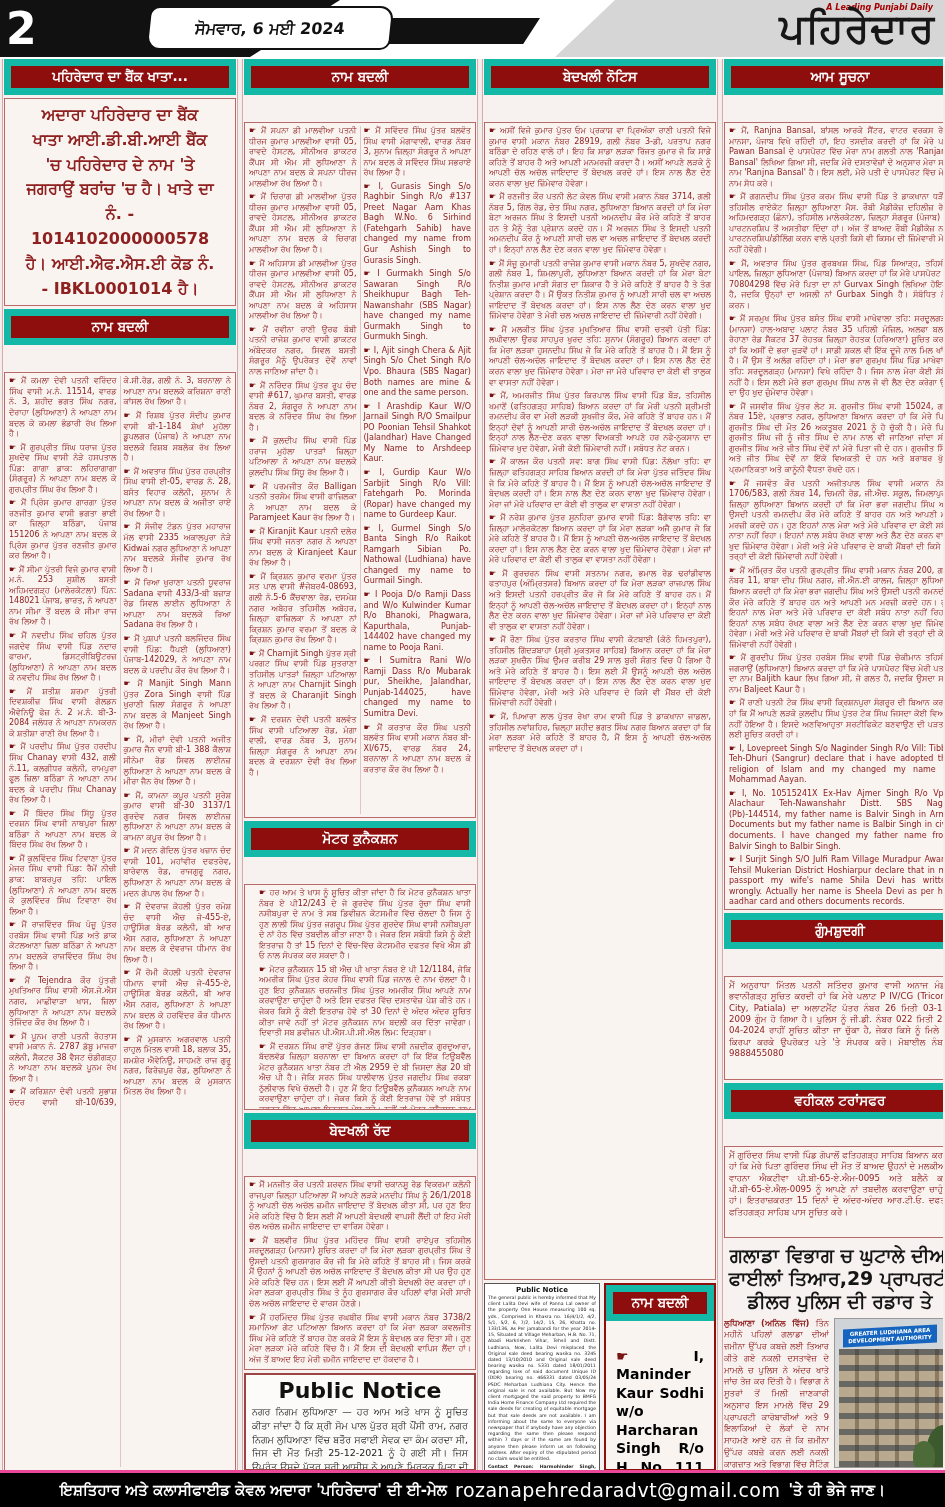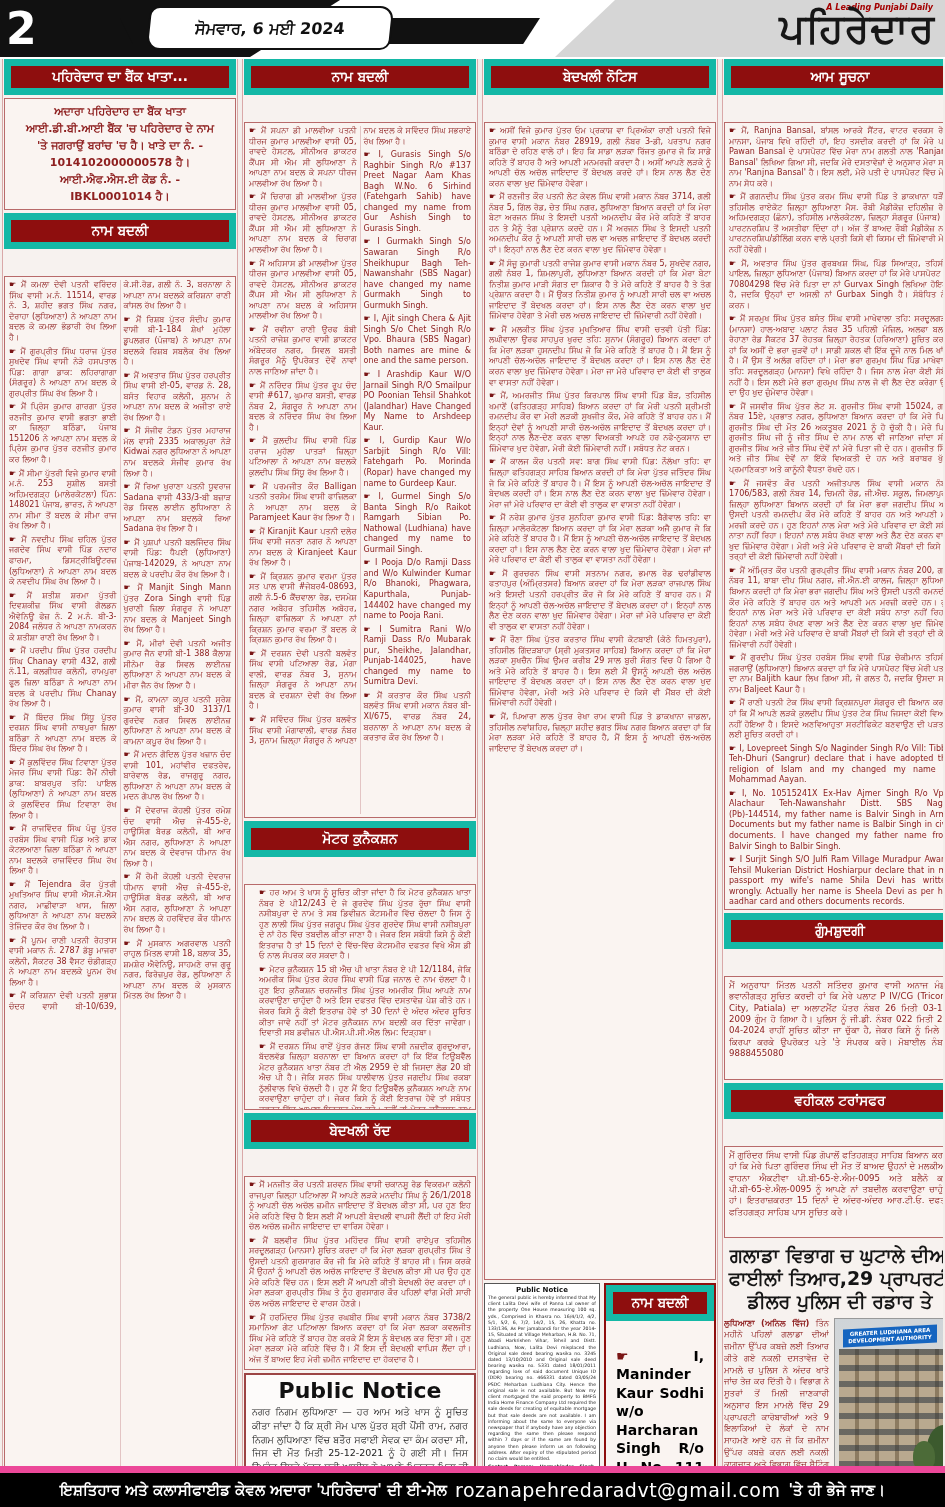--- a/index.html
+++ b/index.html
@@ -18,21 +18,21 @@
 
   
   .cols{position:absolute;top:59px;left:2px;width:941px;height:1412px;display:flex;gap:4px;overflow:hidden;}
   .col{width:232px;flex:0 0 232px;display:flex;flex-direction:column;gap:3px;overflow:hidden;border-left:1px solid #d9a8a8;border-right:1px solid #d9a8a8;padding:0 1px;background:#f7f2ef;}
   .secbar{background:#8e0e0e;border:7px solid #14b8a6;color:#fff;text-align:center;font-weight:bold;font-size:13.5px;padding:2px 0 3px;flex:0 0 auto;}
   .box{border:1px solid #b86a6a;background:#faf4f1;padding:3px 4px;color:#8e2020;overflow:hidden;}
   .flow{font-size:8px;line-height:1.32;text-align:justify;margin-top:24px;}
   .two-col{column-count:2;column-gap:7px;column-rule:1px solid #e3c4c4;}
   .ni{margin:0 0 3px 0;}
   .ni::before{content:"\261B  ";color:#7a1515;font-weight:bold;}
-  .bank-body{font-size:11px;font-weight:bold;line-height:1.55;text-align:center;color:#8e2020;padding:4px 20px;}
+  .bank-body{font-size:16px;font-weight:bold;line-height:1.55;text-align:center;color:#8e2020;padding:4px 20px;}
 
   
   .pnbox{border:2px solid #9c4444;background:#fdfbfa;color:#111;padding:2px 6px;overflow:hidden;}
   .pn-title{text-align:center;font-size:22px;font-weight:bold;color:#111;margin:1px 0 2px;}
   .pn-body{font-size:9.5px;line-height:1.45;text-align:justify;color:#222;}
 
   
   .botrow{display:flex;gap:4px;flex:0 0 auto;height:188px;overflow:hidden;}
   .pn-en{width:108px;flex:0 0 108px;border:1px solid #555;background:#fff;color:#222;padding:2px 3px;overflow:hidden;}
   .pn-en h4{margin:0 0 1px;text-align:center;font-size:7px;color:#111;}
@@ -49,21 +49,21 @@
   .photo{float:right;width:120px;height:148px;margin:0 0 3px 5px;border:1px solid #999;background:linear-gradient(#cfd4d8,#e2e0da);position:relative;overflow:hidden;}
   .photo .sign{position:absolute;left:8px;top:8px;right:18px;background:#1565c0;color:#fff;font-size:5.5px;line-height:1.3;text-align:center;padding:2px 1px;transform:skewY(-3deg);font-weight:bold;}
   .photo .bldg{position:absolute;left:4px;top:30px;right:6px;bottom:0;background:
       repeating-linear-gradient(90deg,#b9a98f 0 16px,#8c7b61 16px 20px),
       linear-gradient(#c3b49a,#a39174);}
   .photo .bldg::after{content:"";position:absolute;inset:0;background:repeating-linear-gradient(180deg,rgba(40,50,60,.55) 0 6px,rgba(255,255,255,0) 6px 16px);}
   .photo .tree{position:absolute;right:-6px;bottom:-4px;width:34px;height:46px;background:#3c5a2e;border-radius:50% 50% 40% 40%;}
   .photo .tree2{right:20px;width:22px;height:30px;background:#4c6b38;}
 
   
-  .footer{position:absolute;left:0;bottom:0;width:945px;height:34px;background:#000;border-top:7px solid #ec4899;display:flex;align-items:center;justify-content:center;gap:8px;color:#fff;}
+  .footer{position:absolute;left:0;bottom:0;width:945px;height:34px;background:#000;border-top:3px solid #ec4899;display:flex;align-items:center;justify-content:center;gap:8px;color:#fff;}
   .footer .ft{font-size:15px;font-weight:bold;}
   .footer .email{font-size:19px;font-weight:normal;letter-spacing:.5px;}
 </style>
 </head>
 <body>
 
 <div class="page">
 
   <div class="tophead">
     <div class="blackwedge"></div>
@@ -115,20 +115,21 @@
       <div class="box flow two-col" style="height:688px;flex:0 0 auto;">
           <div class="ni">ਮੈਂ ਸਪਨਾ ਡੀ ਮਾਲਵੀਆ ਪਤਨੀ ਧੀਰਜ ਕੁਮਾਰ ਮਾਲਵੀਆ ਵਾਸੀ 05, ਰਾਵਦੇ ਹੋਸਟਲ, ਸੀਨੀਅਰ ਡਾਕਟਰ ਕੈਂਪਸ ਸੀ ਐਮ ਸੀ ਲੁਧਿਆਣਾ ਨੇ ਆਪਣਾ ਨਾਮ ਬਦਲ ਕੇ ਸਪਨਾ ਧੀਰਜ ਮਾਲਵੀਆ ਰੱਖ ਲਿਆ ਹੈ।</div>
           <div class="ni">ਮੈਂ ਚਿਰਾਗ ਡੀ ਮਾਲਵੀਆ ਪੁੱਤਰ ਧੀਰਜ ਕੁਮਾਰ ਮਾਲਵੀਆ ਵਾਸੀ 05, ਰਾਵਦੇ ਹੋਸਟਲ, ਸੀਨੀਅਰ ਡਾਕਟਰ ਕੈਂਪਸ ਸੀ ਐਮ ਸੀ ਲੁਧਿਆਣਾ ਨੇ ਆਪਣਾ ਨਾਮ ਬਦਲ ਕੇ ਚਿਰਾਗ ਮਾਲਵੀਆ ਰੱਖ ਲਿਆ ਹੈ।</div>
           <div class="ni">ਮੈਂ ਅਹਿਸਾਸ ਡੀ ਮਾਲਵੀਆ ਪੁੱਤਰ ਧੀਰਜ ਕੁਮਾਰ ਮਾਲਵੀਆ ਵਾਸੀ 05, ਰਾਵਦੇ ਹੋਸਟਲ, ਸੀਨੀਅਰ ਡਾਕਟਰ ਕੈਂਪਸ ਸੀ ਐਮ ਸੀ ਲੁਧਿਆਣਾ ਨੇ ਆਪਣਾ ਨਾਮ ਬਦਲ ਕੇ ਅਹਿਸਾਸ ਮਾਲਵੀਆ ਰੱਖ ਲਿਆ ਹੈ।</div>
           <div class="ni">ਮੈਂ ਰਵੀਨਾ ਰਾਣੀ ਉਰਫ ਬੰਬੀ ਪਤਨੀ ਰਾਜੇਸ਼ ਕੁਮਾਰ ਵਾਸੀ ਡਾਕਟਰ ਅੰਬੇਦਕਰ ਨਗਰ, ਸਿਵਲ ਬਸਤੀ ਸੰਗਰੂਰ ਮੈਨੂੰ ਉਪਰੋਕਤ ਦੋਵੇਂ ਨਾਵਾਂ ਨਾਲ ਜਾਣਿਆ ਜਾਂਦਾ ਹੈ।</div>
           <div class="ni">ਮੈਂ ਨਰਿੰਦਰ ਸਿੰਘ ਪੁੱਤਰ ਰੂਪ ਚੰਦ ਵਾਸੀ #617, ਘੁਮਾਰ ਬਸਤੀ, ਵਾਰਡ ਨੰਬਰ 2, ਸੰਗਰੂਰ ਨੇ ਆਪਣਾ ਨਾਮ ਬਦਲ ਕੇ ਨਰਿੰਦਰ ਸਿੰਘ ਰੱਖ ਲਿਆ ਹੈ।</div>
           <div class="ni">ਮੈਂ ਕੁਲਦੀਪ ਸਿੰਘ ਵਾਸੀ ਪਿੰਡ ਹਰਾਜ ਮੁਹੱਲਾ ਪਾਤੜਾਂ ਜ਼ਿਲ੍ਹਾ ਪਟਿਆਲਾ ਨੇ ਆਪਣਾ ਨਾਮ ਬਦਲਕੇ ਕੁਲਦੀਪ ਸਿੰਘ ਸਿੱਧੂ ਰੱਖ ਲਿਆ ਹੈ।</div>
           <div class="ni">ਮੈਂ ਪਰਮਜੀਤ ਕੌਰ Balligan ਪਤਨੀ ਤਰਸੇਮ ਸਿੰਘ ਵਾਸੀ ਫਾਜ਼ਿਲਕਾ ਨੇ ਆਪਣਾ ਨਾਮ ਬਦਲ ਕੇ Paramjeet Kaur ਰੱਖ ਲਿਆ ਹੈ।</div>
           <div class="ni">ਮੈਂ Kiranjit Kaur ਪਤਨੀ ਦਲੇਰ ਸਿੰਘ ਵਾਸੀ ਜਨਤਾ ਨਗਰ ਨੇ ਆਪਣਾ ਨਾਮ ਬਦਲ ਕੇ Kiranjeet Kaur ਰੱਖ ਲਿਆ ਹੈ।</div>
           <div class="ni">ਮੈਂ ਕ੍ਰਿਸ਼ਨ ਕੁਮਾਰ ਵਰਮਾ ਪੁੱਤਰ ਸਤ ਪਾਲ ਵਾਸੀ #ਜੇਬਰ4-08693, ਗਲੀ ਨੰ.5-6 ਕੈਂਚਵਾਲਾ ਰੋਡ, ਦਸਮੇਸ਼ ਨਗਰ ਅਬੋਹਰ ਤਹਿਸੀਲ ਅਬੋਹਰ, ਜ਼ਿਲ੍ਹਾ ਫਾਜ਼ਿਲਕਾ ਨੇ ਆਪਣਾ ਨਾਂ ਕ੍ਰਿਸ਼ਨ ਕੁਮਾਰ ਵਰਮਾ ਤੋਂ ਬਦਲ ਕੇ ਕ੍ਰਿਸ਼ਨ ਕੁਮਾਰ ਰੱਖ ਲਿਆ ਹੈ।</div>
+          <div class="ni">ਮੈਂ Charnjit Singh ਪੁੱਤਰ ਸ੍ਰੀ ਪਰਗਟ ਸਿੰਘ ਵਾਸੀ ਪਿੰਡ ਸੁਤਰਾਣਾ ਤਹਿਸੀਲ ਪਾਤੜਾਂ ਜ਼ਿਲ੍ਹਾ ਪਟਿਆਲਾ ਨੇ ਆਪਣਾ ਨਾਮ Charnjit Singh ਤੋਂ ਬਦਲ ਕੇ Charanjit Singh ਰੱਖ ਲਿਆ ਹੈ।</div>
           <div class="ni">ਮੈਂ ਦਰਸ਼ਨ ਦੇਵੀ ਪਤਨੀ ਬਲਵੰਤ ਸਿੰਘ ਵਾਸੀ ਪਟਿਆਲਾ ਰੋਡ, ਮੰਗਾ ਵਾਲੀ, ਵਾਰਡ ਨੰਬਰ 3, ਸੁਨਾਮ ਜ਼ਿਲ੍ਹਾ ਸੰਗਰੂਰ ਨੇ ਆਪਣਾ ਨਾਮ ਬਦਲ ਕੇ ਦਰਸ਼ਨਾ ਦੇਵੀ ਰੱਖ ਲਿਆ ਹੈ।</div>
           <div class="ni">ਮੈਂ ਸਵਿੰਦਰ ਸਿੰਘ ਪੁੱਤਰ ਬਲਵੰਤ ਸਿੰਘ ਵਾਸੀ ਮੰਗਾਵਾਲੀ, ਵਾਰਡ ਨੰਬਰ 3, ਸੁਨਾਮ ਜ਼ਿਲ੍ਹਾ ਸੰਗਰੂਰ ਨੇ ਆਪਣਾ ਨਾਮ ਬਦਲ ਕੇ ਸਵਿੰਦਰ ਸਿੰਘ ਸਭਰਾਏ ਰੱਖ ਲਿਆ ਹੈ।</div>
           <div class="ni">I, Gurasis Singh S/o Raghbir Singh R/o #137 Preet Nagar Aam Khas Bagh W.No. 6 Sirhind (Fatehgarh Sahib) have changed my name from Gur Ashish Singh to Gurasis Singh.</div>
           <div class="ni">I Gurmakh Singh S/o Sawaran Singh R/o Sheikhupur Bagh Teh-Nawanshahr (SBS Nagar) have changed my name Gurmakh Singh to Gurmukh Singh.</div>
           <div class="ni">I, Ajit singh Chera &amp; Ajit Singh S/o Chet Singh R/o Vpo. Bhaura (SBS Nagar) Both names are mine &amp; one and the same person.</div>
           <div class="ni">I Arashdip Kaur W/O Jarnail Singh R/O Smailpur PO Poonian Tehsil Shahkot (Jalandhar) Have Changed My Name to Arshdeep Kaur.</div>
           <div class="ni">I, Gurdip Kaur W/o Sarbjit Singh R/o Vill: Fatehgarh Po. Morinda (Ropar) have changed my name to Gurdeep Kaur.</div>
           <div class="ni">I, Gurmel Singh S/o Banta Singh R/o Raikot Ramgarh Sibian Po. Nathowal (Ludhiana) have changed my name to Gurmail Singh.</div>
           <div class="ni">I Pooja D/o Ramji Dass and W/o Kulwinder Kumar R/o Bhanoki, Phagwara, Kapurthala, Punjab-144402 have changed my name to Pooja Rani.</div>
           <div class="ni">I Sumitra Rani W/o Ramji Dass R/o Mubarak pur, Sheikhe, Jalandhar, Punjab-144025, have changed my name to Sumitra Devi.</div>

